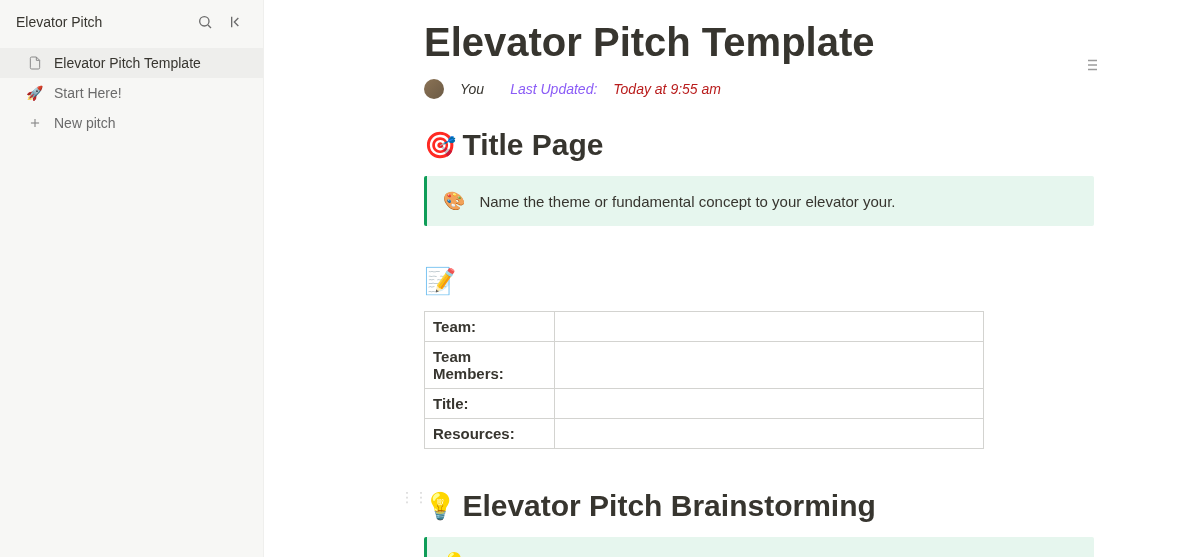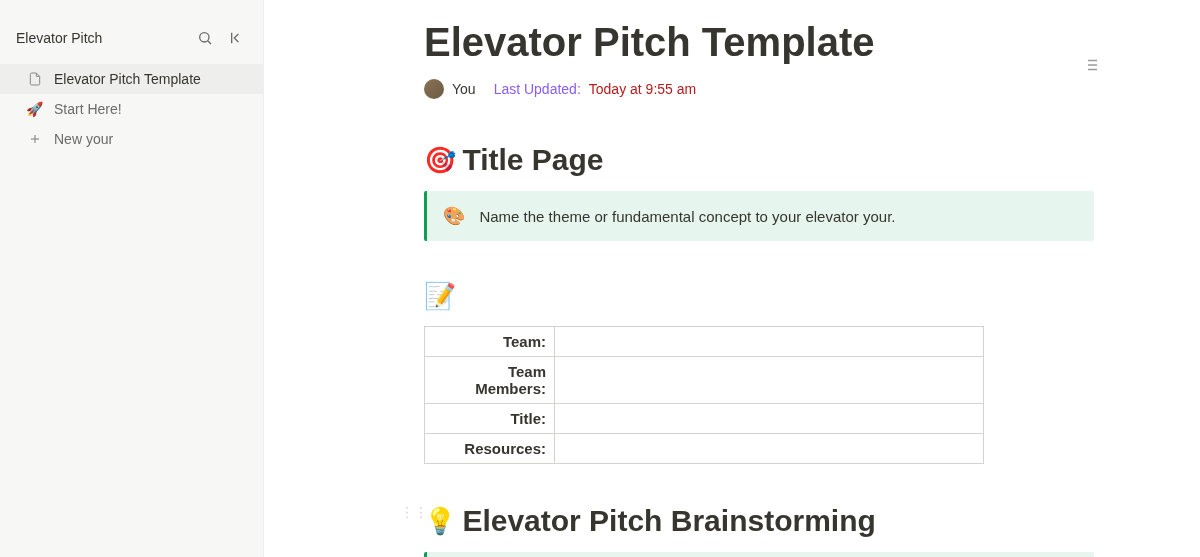--- a/index.html
+++ b/index.html
@@ -17,21 +17,21 @@
   overflow: hidden;
   display: flex;
 }
 
 .sidebar {
   width: 264px;
   background: #f7f7f5;
   border-right: 1px solid rgba(0,0,0,0.03);
   display: flex;
   flex-direction: column;
-  padding-top: 20px;
+  padding-top: 4px;
 }
 
 .sidebar-header {
   display: flex;
   align-items: center;
   padding: 8px 16px;
   justify-content: space-between;
 }
 
 .workspace-name {
@@ -102,23 +102,24 @@
 .page-title {
   font-size: 40px;
   font-weight: 700;
   color: #37352f;
   margin-bottom: 14px;
 }
 
 .metadata-row {
   display: flex;
   align-items: center;
-  gap: 8px;
-  margin-bottom: 44px;
-  font-size: 14px;
+  gap: 16px;
+  margin-bottom: 29px;
+  font-size: 14px;
+  font-style: italic;
 }
 
 .avatar {
   width: 20px;
   height: 20px;
   border-radius: 50%;
   background: linear-gradient(135deg, #8b7355, #6b5a45);
 }
 
 .author-name {
@@ -176,21 +177,20 @@
 
 .overview-table td {
   border: 1px solid #d3d3d0;
   padding: 6px 8px;
   font-size: 15px;
 }
 
 .overview-table td.label-cell {
   font-weight: 700;
   width: 130px;
-  text-align: right;
 }
 
 .toc-btn {
   position: absolute;
   top: 52px;
   right: 96px;
   background: none;
   border: none;
   cursor: pointer;
   color: #9b9b9b;
@@ -245,21 +245,21 @@
       <span class="sidebar-item-icon">🚀</span>
       <span>Start Here!</span>
     </div>
     <div class="sidebar-item">
       <span class="sidebar-item-icon">
         <svg width="14" height="14" viewBox="0 0 24 24" fill="none" stroke="currentColor" stroke-width="2">
             <line x1="12" y1="5" x2="12" y2="19"></line>
             <line x1="5" y1="12" x2="19" y2="12"></line>
           </svg>
       </span>
-      <span>New your</span>
+      <span>New pitch</span>
     </div>
   </nav>
 </aside>
 
 <main class="main">
   <button class="toc-btn">
     <svg width="18" height="18" viewBox="0 0 24 24" fill="none" stroke="currentColor" stroke-width="2">
         <line x1="4" y1="6" x2="4" y2="6"></line>
         <line x1="8" y1="6" x2="20" y2="6"></line>
         <line x1="4" y1="12" x2="4" y2="12"></line>

